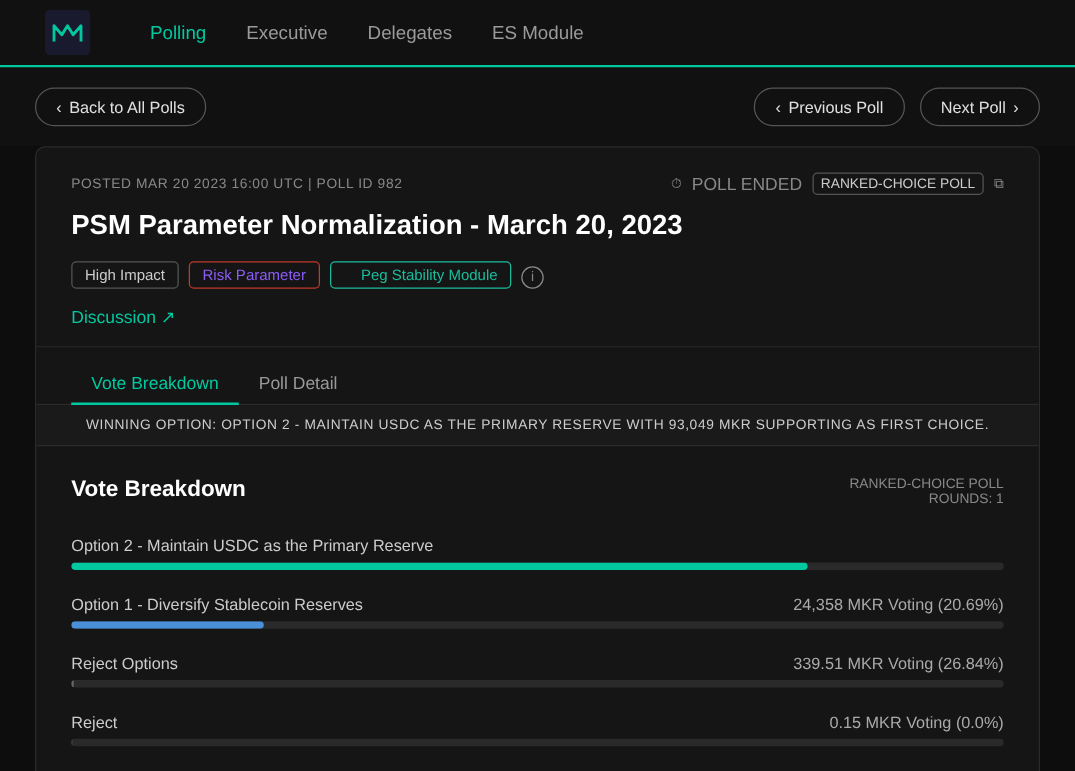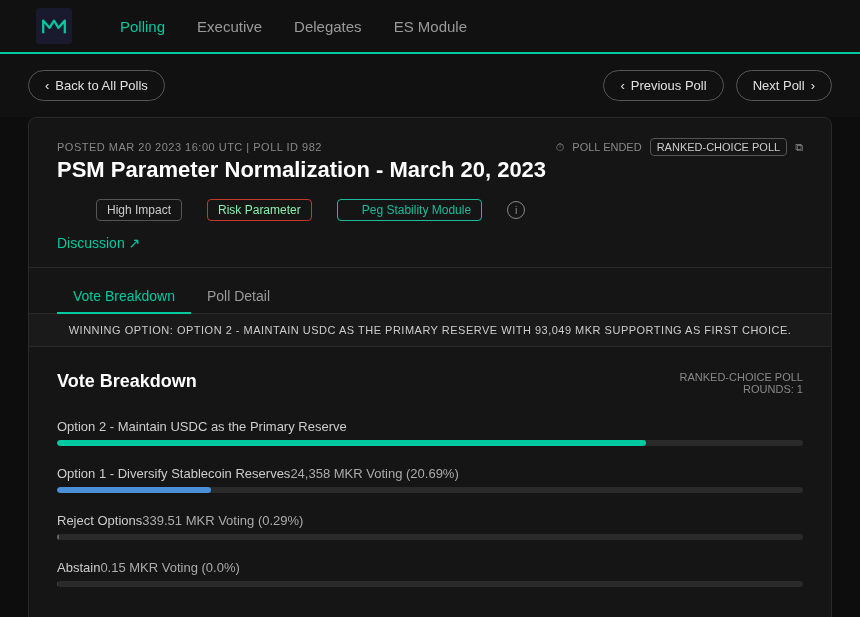--- a/index.html
+++ b/index.html
@@ -71,75 +71,75 @@
 
     
     .card-header {
       padding: 20px 28px 16px;
       border-bottom: 1px solid #2a2a2a;
     }
     .meta-row {
       display: flex;
       justify-content: space-between;
       align-items: center;
+      margin-bottom: 10px;
     }
     .meta-left {
       font-size: 11px;
       color: #888;
       letter-spacing: 0.5px;
       text-transform: uppercase;
     }
     .meta-right {
       display: flex;
       align-items: center;
       gap: 8px;
       font-size: 11px;
       color: #888;
       text-transform: uppercase;
     }
     .clock-icon { color: #888; }
     .poll-ended-badge {
-      font-size: 11px;
+      font-size: 14px;
       color: #888;
     }
     .ranked-choice-badge {
       font-size: 11px;
       color: #ccc;
       border: 1px solid #555;
       border-radius: 4px;
       padding: 2px 6px;
     }
     .poll-title {
       font-size: 22px;
       font-weight: bold;
       color: #fff;
       margin-bottom: 14px;
       line-height: 1.3;
     }
     .tags {
       display: flex;
-      gap: 25px;
-      align-items: center;
+      gap: 8px;
+      align-items: flex-end;
       flex-wrap: wrap;
-      margin-left: 39px;
     }
     .tag {
       border-radius: 4px;
       padding: 3px 10px;
       font-size: 12px;
       border: 1px solid;
     }
     .tag-high-impact {
       border-color: #555;
       color: #ccc;
       background: transparent;
     }
     .tag-risk {
       border-color: #c0392b;
-      color: #86efac;
+      color: #8b5cf6;
       background: transparent;
     }
     .tag-peg {
       border-color: #1abc9c;
       color: #1abc9c;
       background: transparent;
       padding-left: 24px;
     }
     .info-icon {
       width: 18px;
@@ -221,21 +221,21 @@
       color: #888;
       text-transform: uppercase;
     }
 
     
     .vote-option {
       margin-bottom: 20px;
     }
     .vote-option-row {
       display: flex;
-      justify-content: flex-start;
+      justify-content: space-between;
       align-items: baseline;
       margin-bottom: 6px;
     }
     .vote-option-label {
       font-size: 13px;
       color: #ccc;
     }
     .vote-option-value {
       font-size: 13px;
       color: #aaa;
@@ -348,30 +348,30 @@
         <span class="vote-option-value">24,358 MKR Voting (20.69%)</span>
       </div>
       <div class="progress-bar-bg">
         <div class="progress-bar-fill fill-blue" style="width: 20.69%"></div>
       </div>
     </div>
 
     <div class="vote-option">
       <div class="vote-option-row">
         <span class="vote-option-label">Reject Options</span>
-        <span class="vote-option-value">339.51 MKR Voting (0.29%)</span>
+        <span class="vote-option-value">339.51 MKR Voting (26.84%)</span>
       </div>
       <div class="progress-bar-bg">
         <div class="progress-bar-fill fill-gray" style="width: 0.29%"></div>
       </div>
     </div>
 
     <div class="vote-option">
       <div class="vote-option-row">
-        <span class="vote-option-label">Abstain</span>
+        <span class="vote-option-label">Reject</span>
         <span class="vote-option-value">0.15 MKR Voting (0.0%)</span>
       </div>
       <div class="progress-bar-bg">
         <div class="progress-bar-fill fill-dark" style="width: 0.1%"></div>
       </div>
     </div>
 
   </div>
 </div>
 

